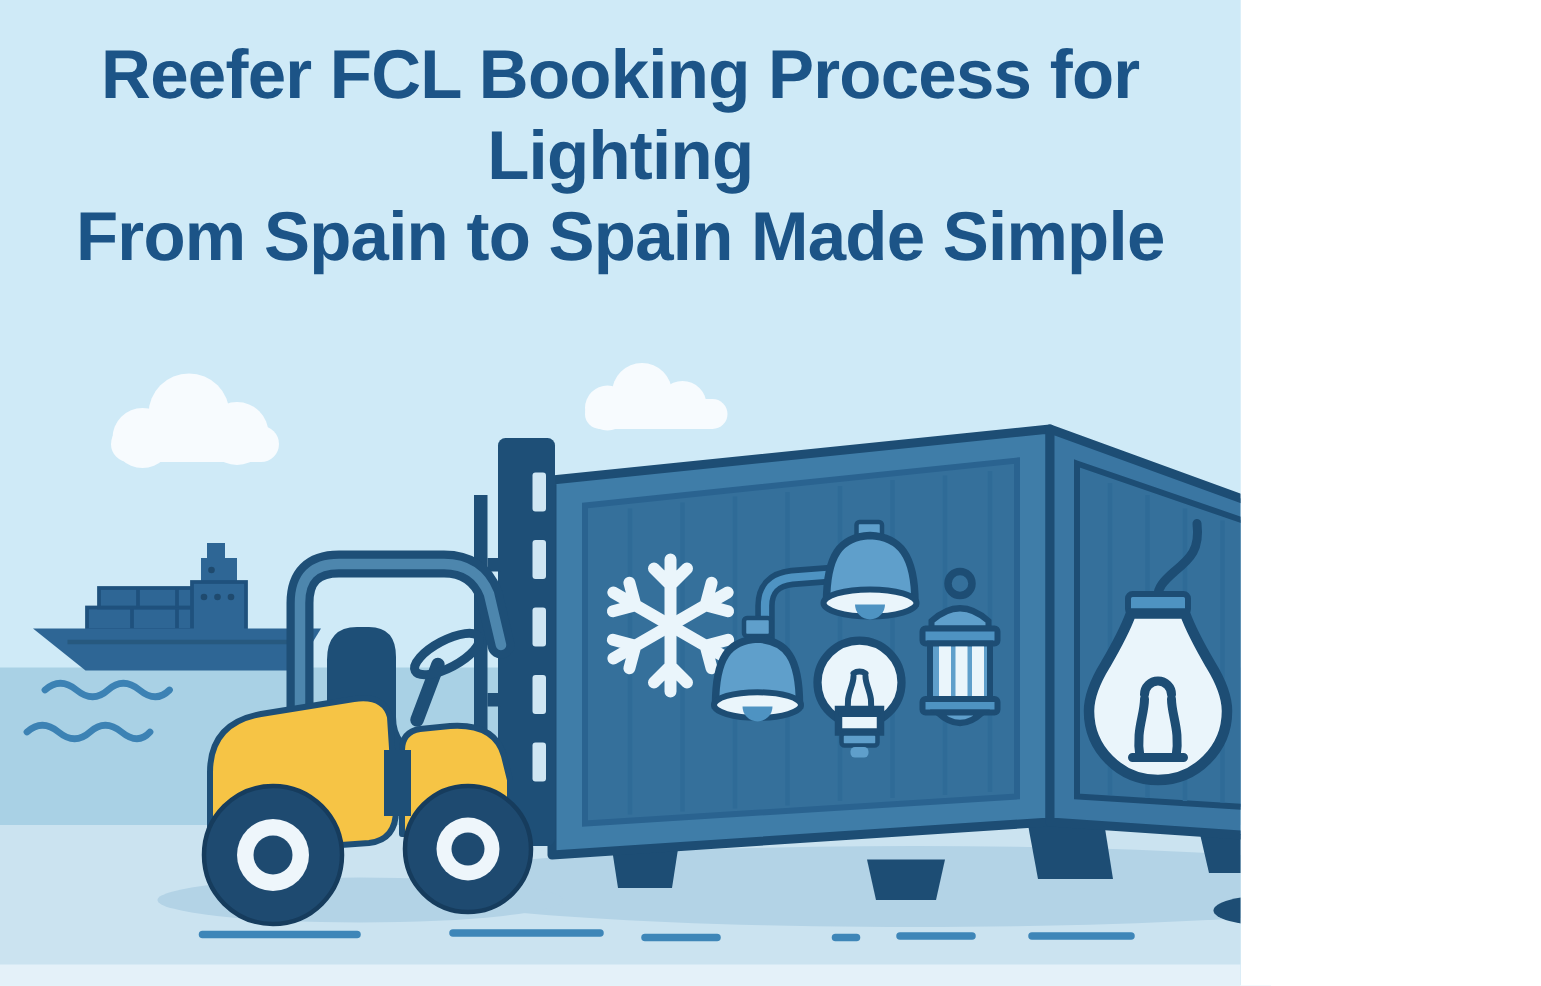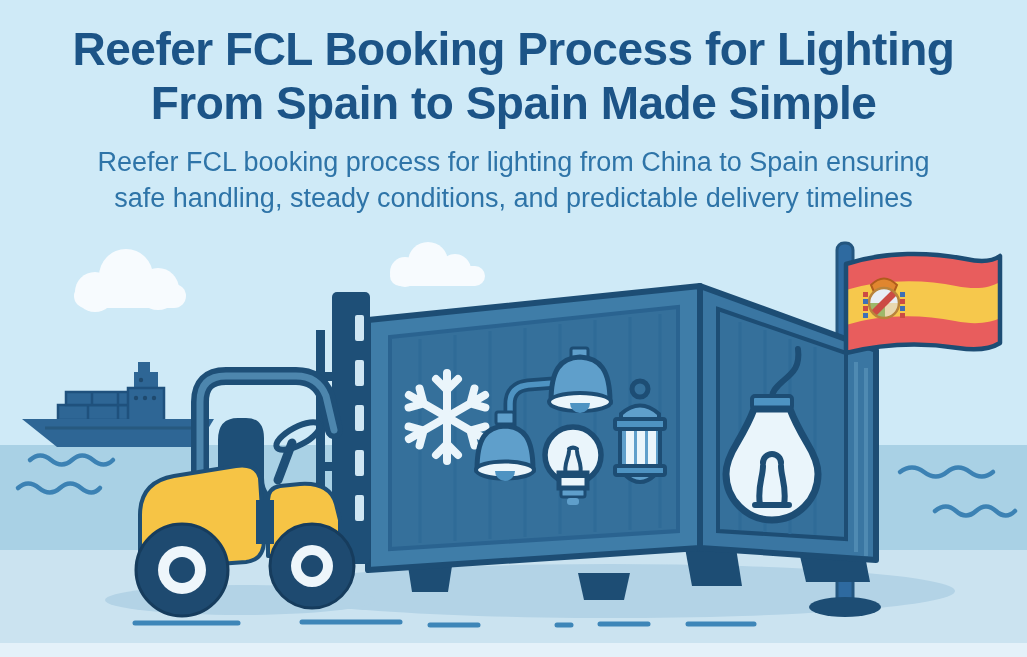--- a/index.html
+++ b/index.html
@@ -1,17 +1,17 @@
 <!DOCTYPE html>
 <html style="--sky: #cfeaf7; --water: #a9d1e5; --ground: #cbe3f0; --ground-light: #e4f1f9; --shadow: #b3d3e6; --title-text: #1c5487; --subtitle-text: #2e74a8; --outline-navy: #1d4d74; --container-side: #3f7da8; --container-end: #3a76a2; --container-inner: #35709b; --corrugation: #2f6b97; --icon-light: #eaf5fb; --icon-mid: #5f9fcb; --icon-deep: #4e93c2; --forklift-yellow: #f6c445; --forklift-navy: #1e4f77; --wheel-navy: #1e4a70; --ship-blue: #2e6695; --wave-blue: #3c82b4; --dash-blue: #3e86b8; --flag-red: #e85d5d; --flag-yellow: #f6c84c; --flag-pole: #2e6aa0; --cloud-white: #f7fbfe;"><head>
 <meta charset="utf-8">
 <style>
   html,body{margin:0;padding:0;background:#ffffff;}
   .stage{
-    position:relative;width:1027px;height:657px;overflow:hidden;
+    position:relative;width:827px;height:657px;overflow:hidden;
     background:var(--sky,#cfeaf7);
     font-family:"Liberation Sans",sans-serif;
   }
   .scene{position:absolute;left:0;top:0;width:1027px;height:657px;display:block;}
   .header{position:absolute;left:0;top:22px;width:100%;text-align:center;z-index:5;}
   .title{
     margin:0;font-size:46px;line-height:54px;font-weight:700;letter-spacing:-0.5px;
     color:var(--title-text,#1c5487);
   }
   .subtitle{
@@ -258,16 +258,15 @@
           <rect x="900" y="306" width="5" height="5" fill="#3f6fb5"></rect>
             <rect x="900" y="313" width="5" height="5" fill="#cc4b44"></rect>
         </g>
       </g>
       <path d="M846,264 C886,251 930,252 966,259 C984,263 993,261 1000,256 L1000,343 C992,348 978,351 958,348 C920,342 882,344 846,353 Z" fill="none" stroke="var(--outline-navy,#1d4d74)" stroke-width="4.5" stroke-linejoin="round"></path>
     </g>
   </svg>
 
   <div class="header">
     <h1 class="title"><span>Reefer FCL Booking Process for Lighting</span><br><span>From Spain to Spain Made Simple</span></h1>
-    <p class="subtitle"><span>Reefer FCL booking process for lighting from China to Spain ensuring</span><br><span>safe handling, steady conditions, and predictable delivery timelines</span></p>
   </div>
 
 </div>
 
 </body></html>

